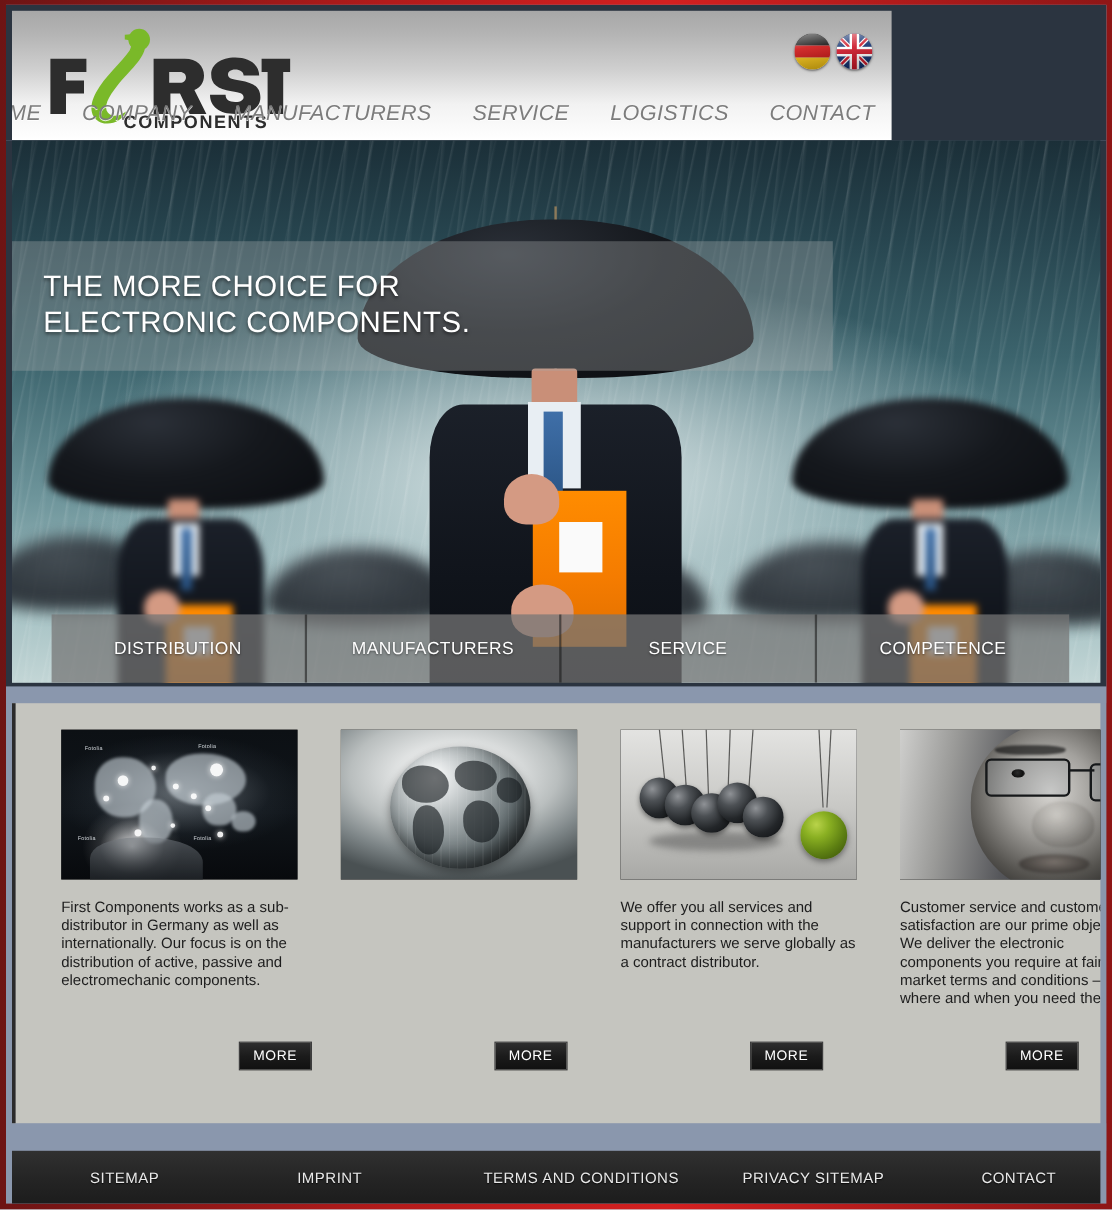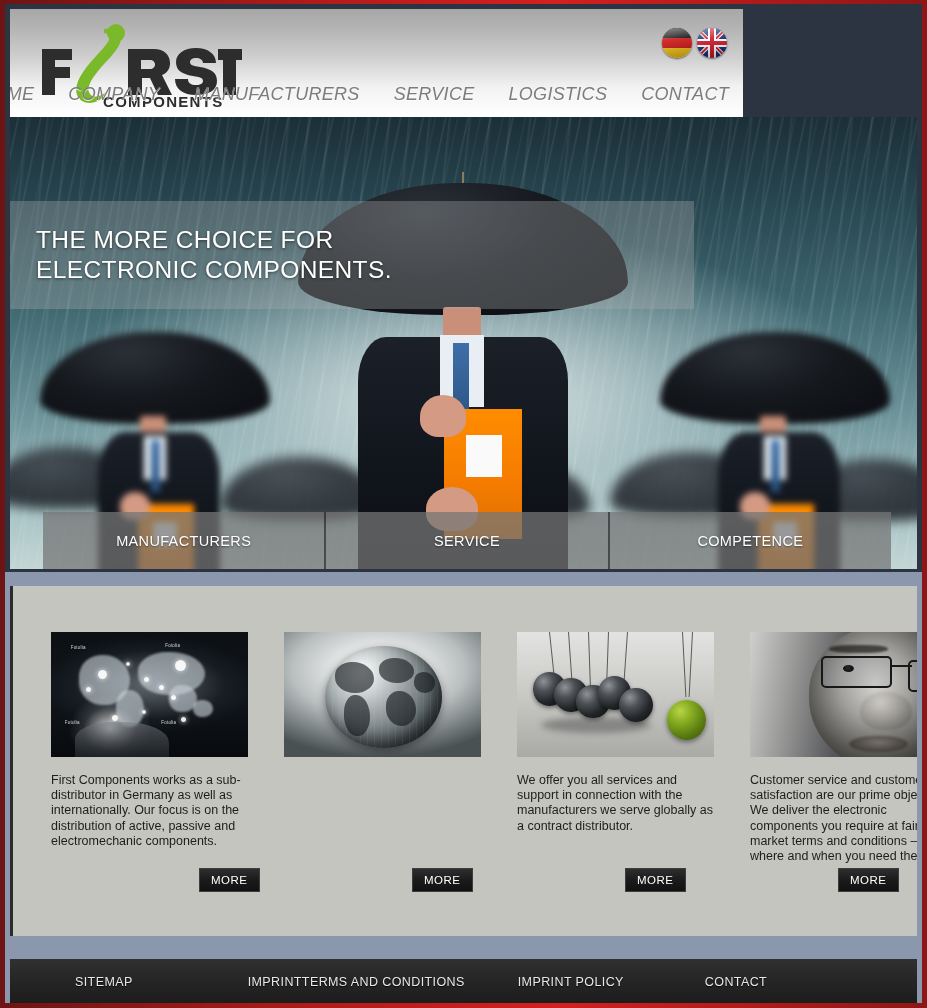--- a/index.html
+++ b/index.html
@@ -253,21 +253,20 @@
     overflow: hidden;
   }
   #cards {
     display: flex;
     padding: 22px 0 0 0;
   }
   .card {
     width: 211px;
     margin-left: 36px;
     position: relative;
-    margin-top: 24px;
   }
   .card:first-child { margin-left: 38px; }
   .card-thumb {
     width: 197px;
     height: 125px;
     overflow: hidden;
     position: relative;
     background: #2a2a2a;
   }
   .card-text {
@@ -498,20 +497,21 @@
         </div>
 
         <div id="hero-band">
           <div id="hero-title">
             <span>THE MORE CHOICE FOR</span>
             <span>ELECTRONIC COMPONENTS.</span>
           </div>
         </div>
 
         <div id="hero-cats">
+          <div class="cat-btn">DISTRIBUTION</div>
           <div class="cat-btn">MANUFACTURERS</div>
           <div class="cat-btn">SERVICE</div>
           <div class="cat-btn">COMPETENCE</div>
         </div>
 
       </div>
     </div>
 
     <div class="blue-gap" style="height:14px;"></div>
 
@@ -612,20 +612,20 @@
 
       </div>
     </div>
 
     <div class="blue-gap" style="height:23px;"></div>
 
     <div id="footer-outer">
       <div id="footer">
         <div class="foot-item" style="margin-left:65px;">SITEMAP</div>
         <div class="foot-item" style="margin-left:115px;">IMPRINT</div>
-        <div class="foot-item" style="">TERMS AND CONDITIONS</div>
-        <div class="foot-item" style="margin-left:53px;">IMPRINT POLICY</div>
+        <div class="foot-item" style="margin-left:101px;">TERMS AND CONDITIONS</div>
+        <div class="foot-item" style="margin-left:53px;">PRIVACY SITEMAP</div>
         <div class="foot-item" style="margin-left:81px;">CONTACT</div>
       </div>
     </div>
 
   </div>
 </div>
 
 </body></html>

